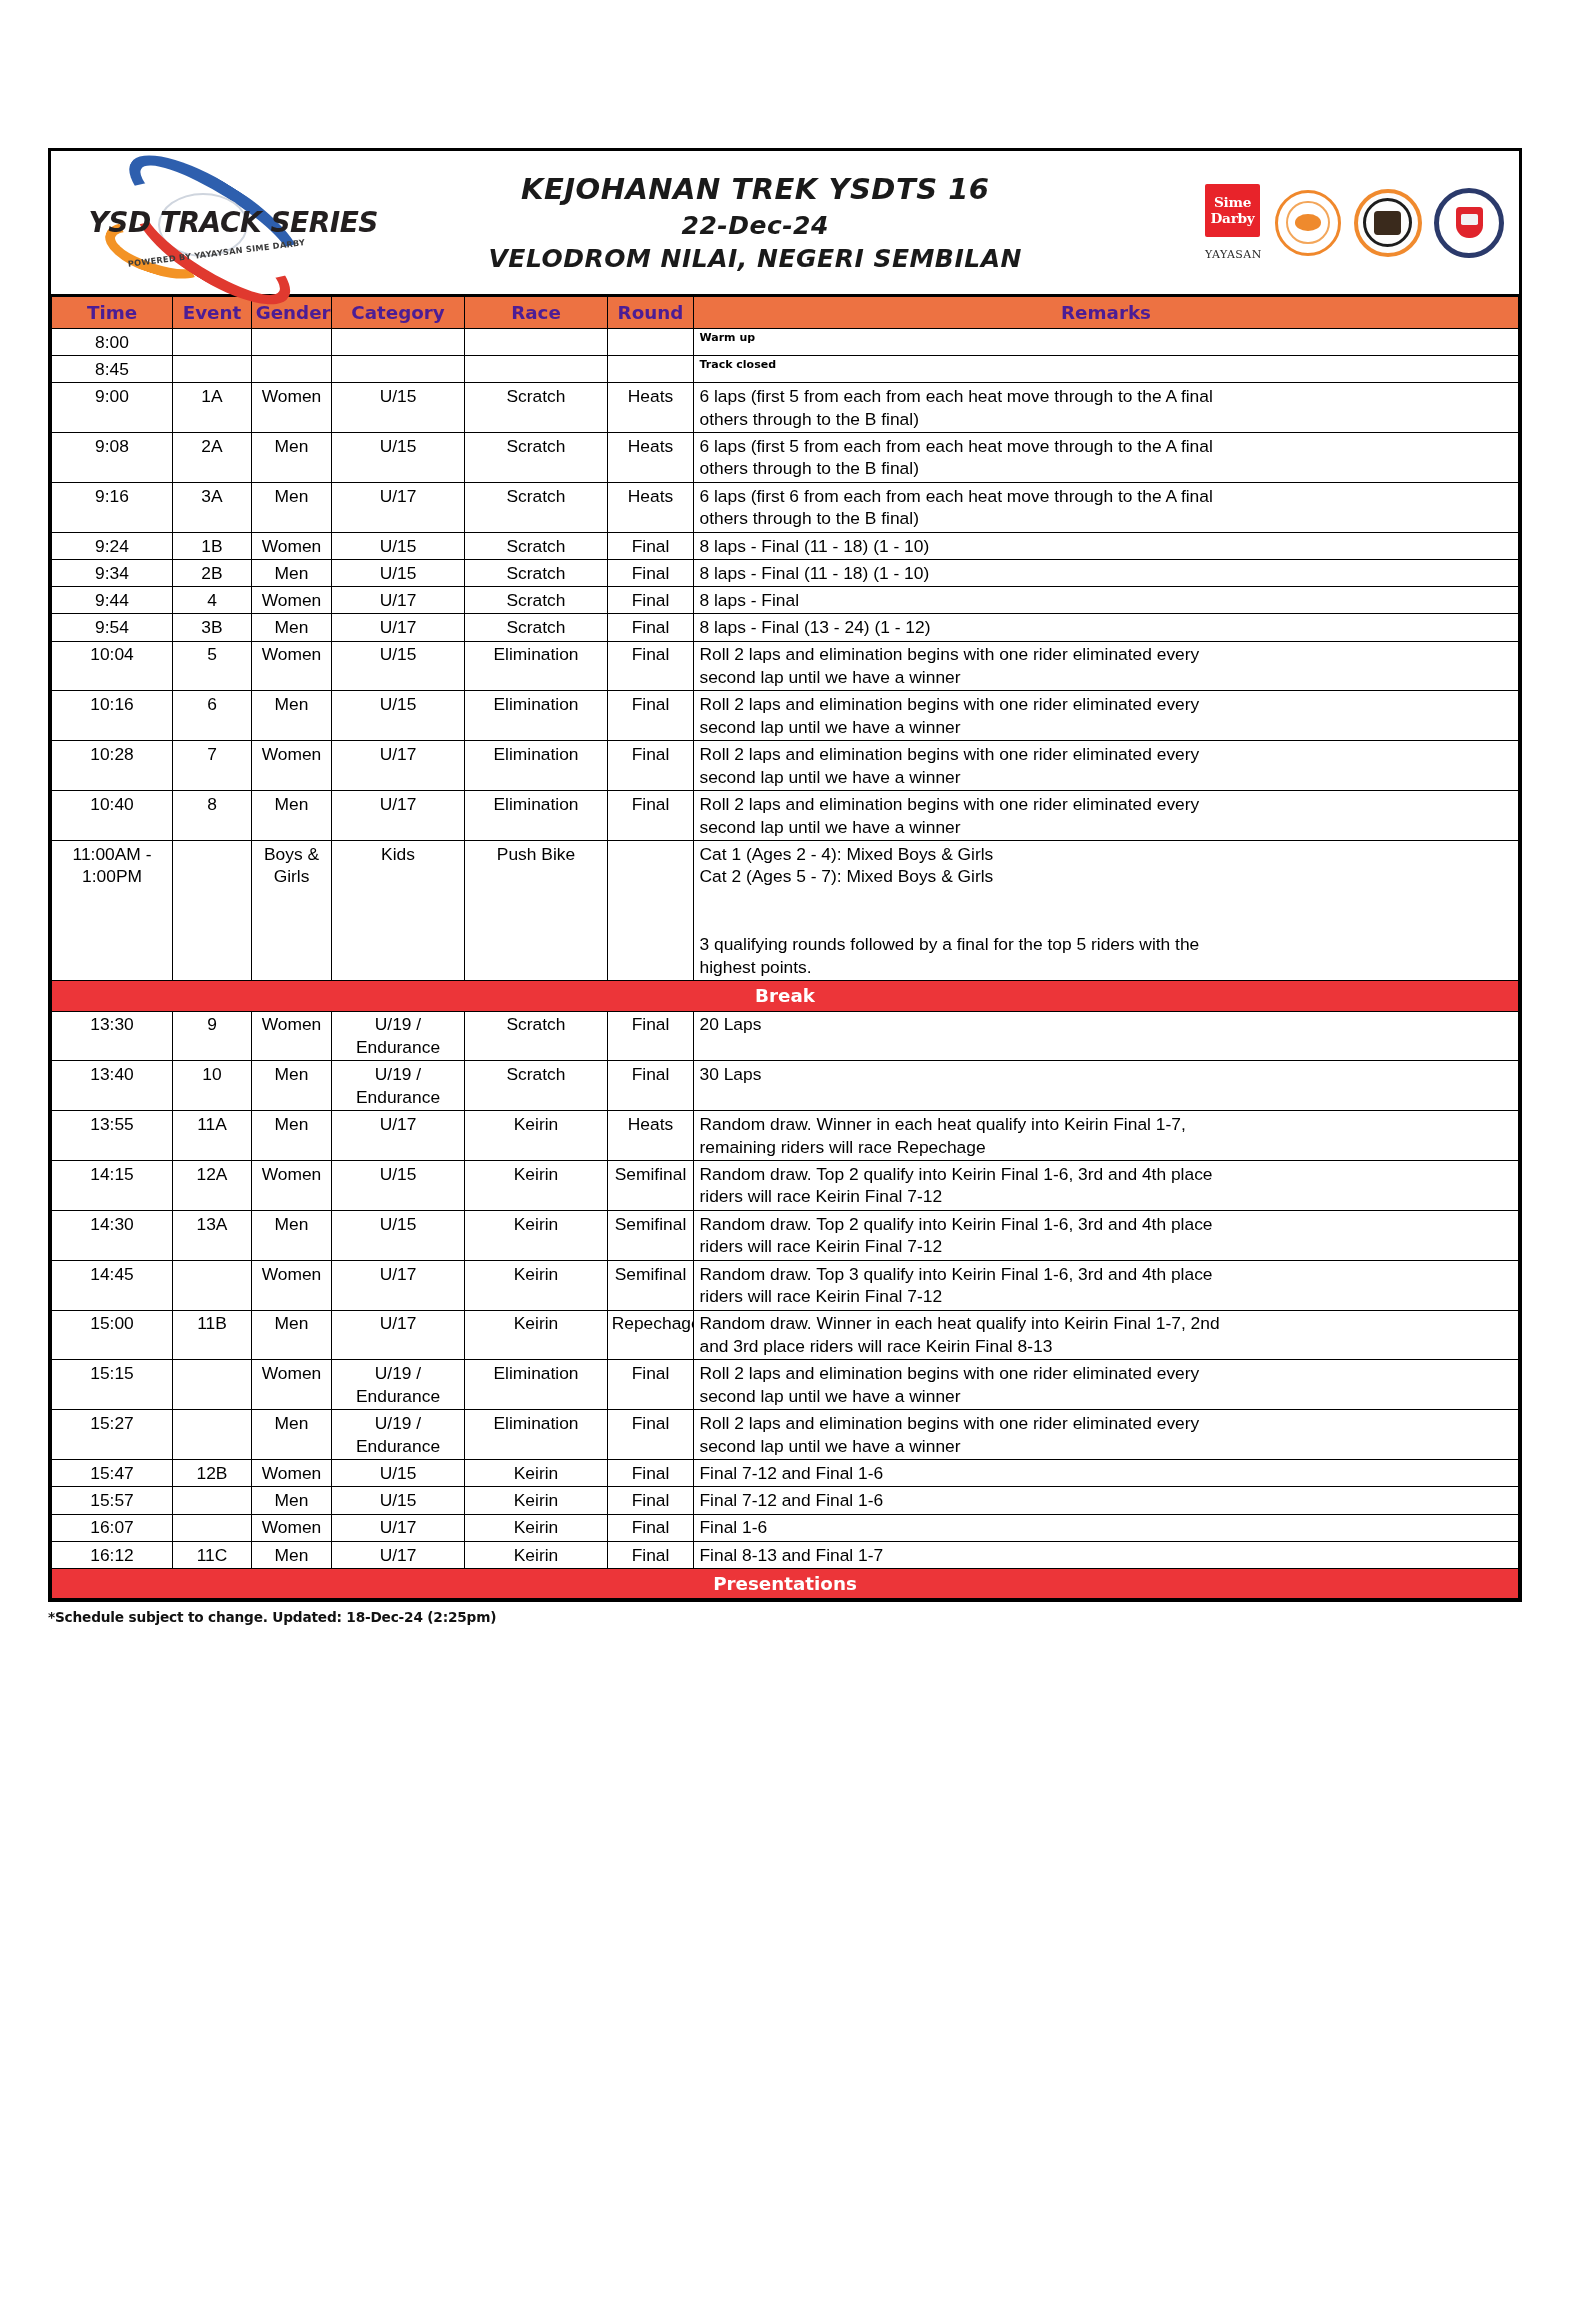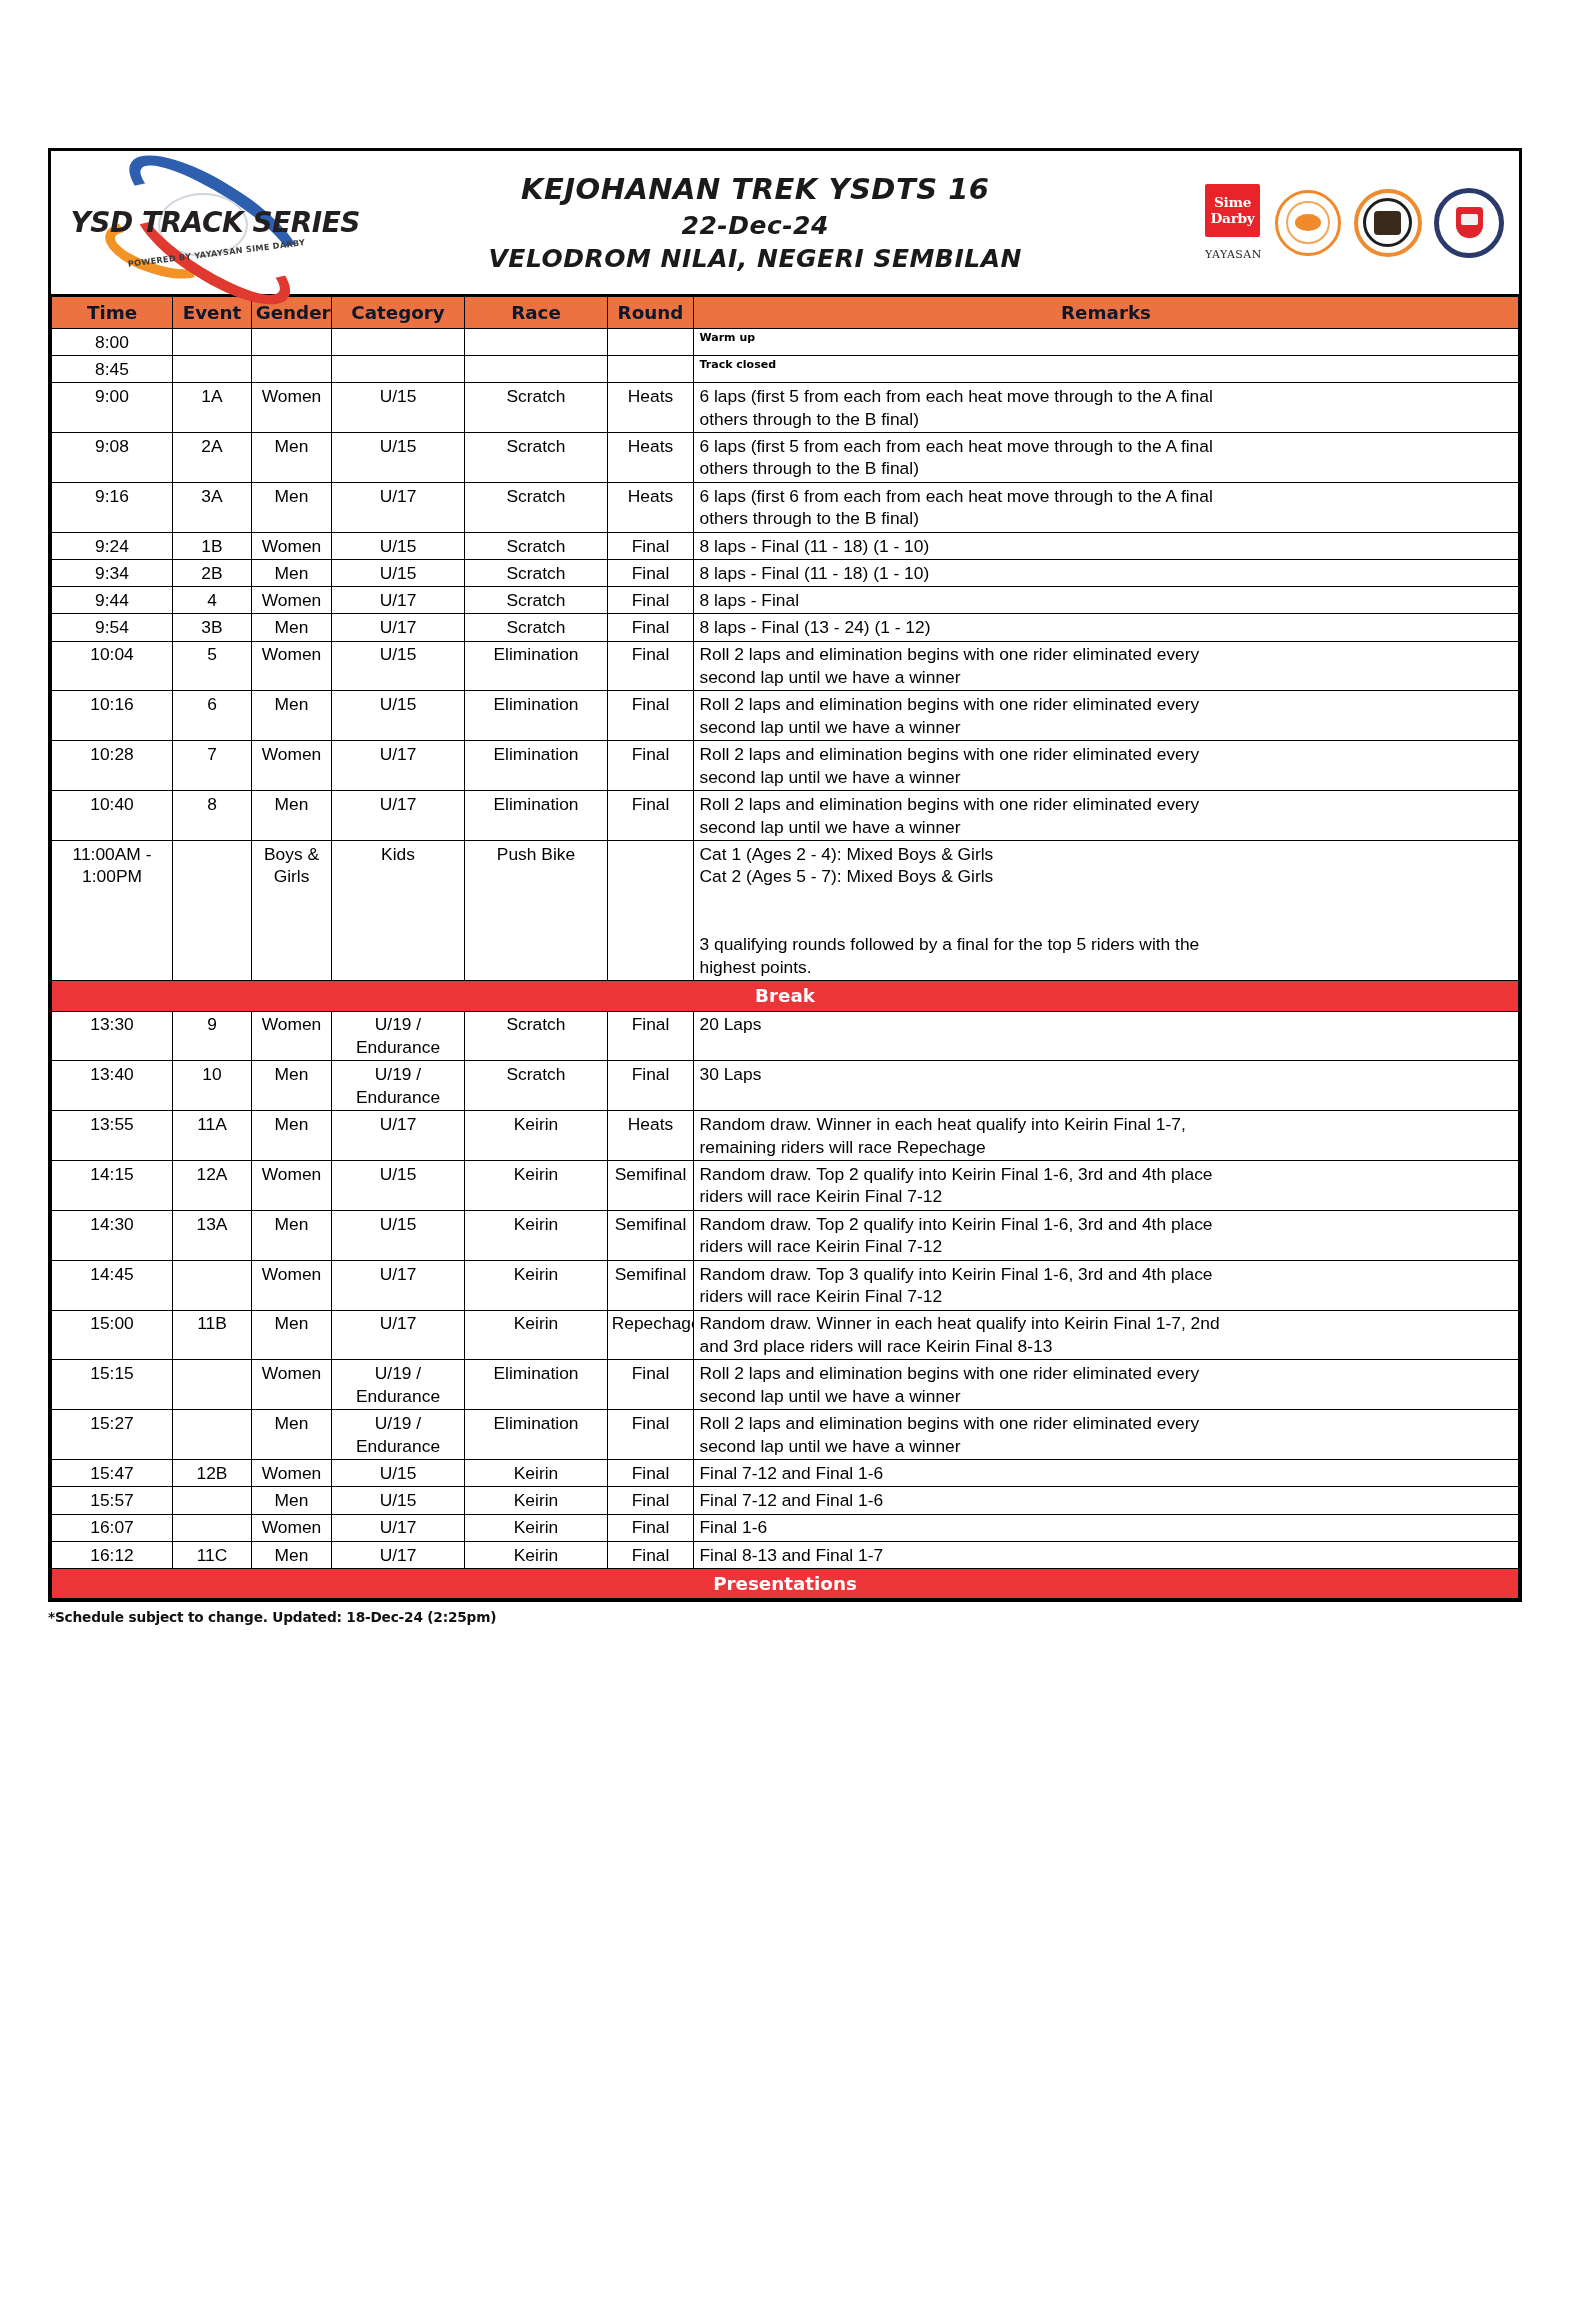--- a/index.html
+++ b/index.html
@@ -106,21 +106,21 @@
   }
   .ysd-ring {
     position: absolute;
     left: 88px; top: 14.6px;
     width: 86px; height: 60px;
     border: 2.7px solid #cfd5de;
     border-radius: 50%;
   }
   .ysd-word {
     position: absolute;
-    left: 1px; top: 27.4px;
+    left: 19px; top: 27.4px;
     width: 258px;
     text-align: left;
     font-family: "DejaVu Sans", sans-serif;
     font-size: 28px;
     font-style: italic;
     font-weight: bold;
     letter-spacing: -0.5px;
     color: #231f20;
     z-index: 3;
     white-space: nowrap;
@@ -233,21 +233,21 @@
     border: 0.9px solid #000;
     padding: 1.8px 3.7px;
     font-size: 17.4px;
     line-height: 1.30;
     vertical-align: top;
     overflow: hidden;
     white-space: pre-line;
   }
   table.sched thead th {
     background: #ED7242;
-    color: #0f172a;
+    color: #4c1d95;
     font-family: "DejaVu Sans", sans-serif;
     font-weight: bold;
     font-size: 18.3px;
     text-align: center;
     vertical-align: middle;
     height: 29px;
     padding: 0.9px 3.7px;
     border: 0.9px solid #000;
   }
   table.sched tbody td { text-align: center; }

